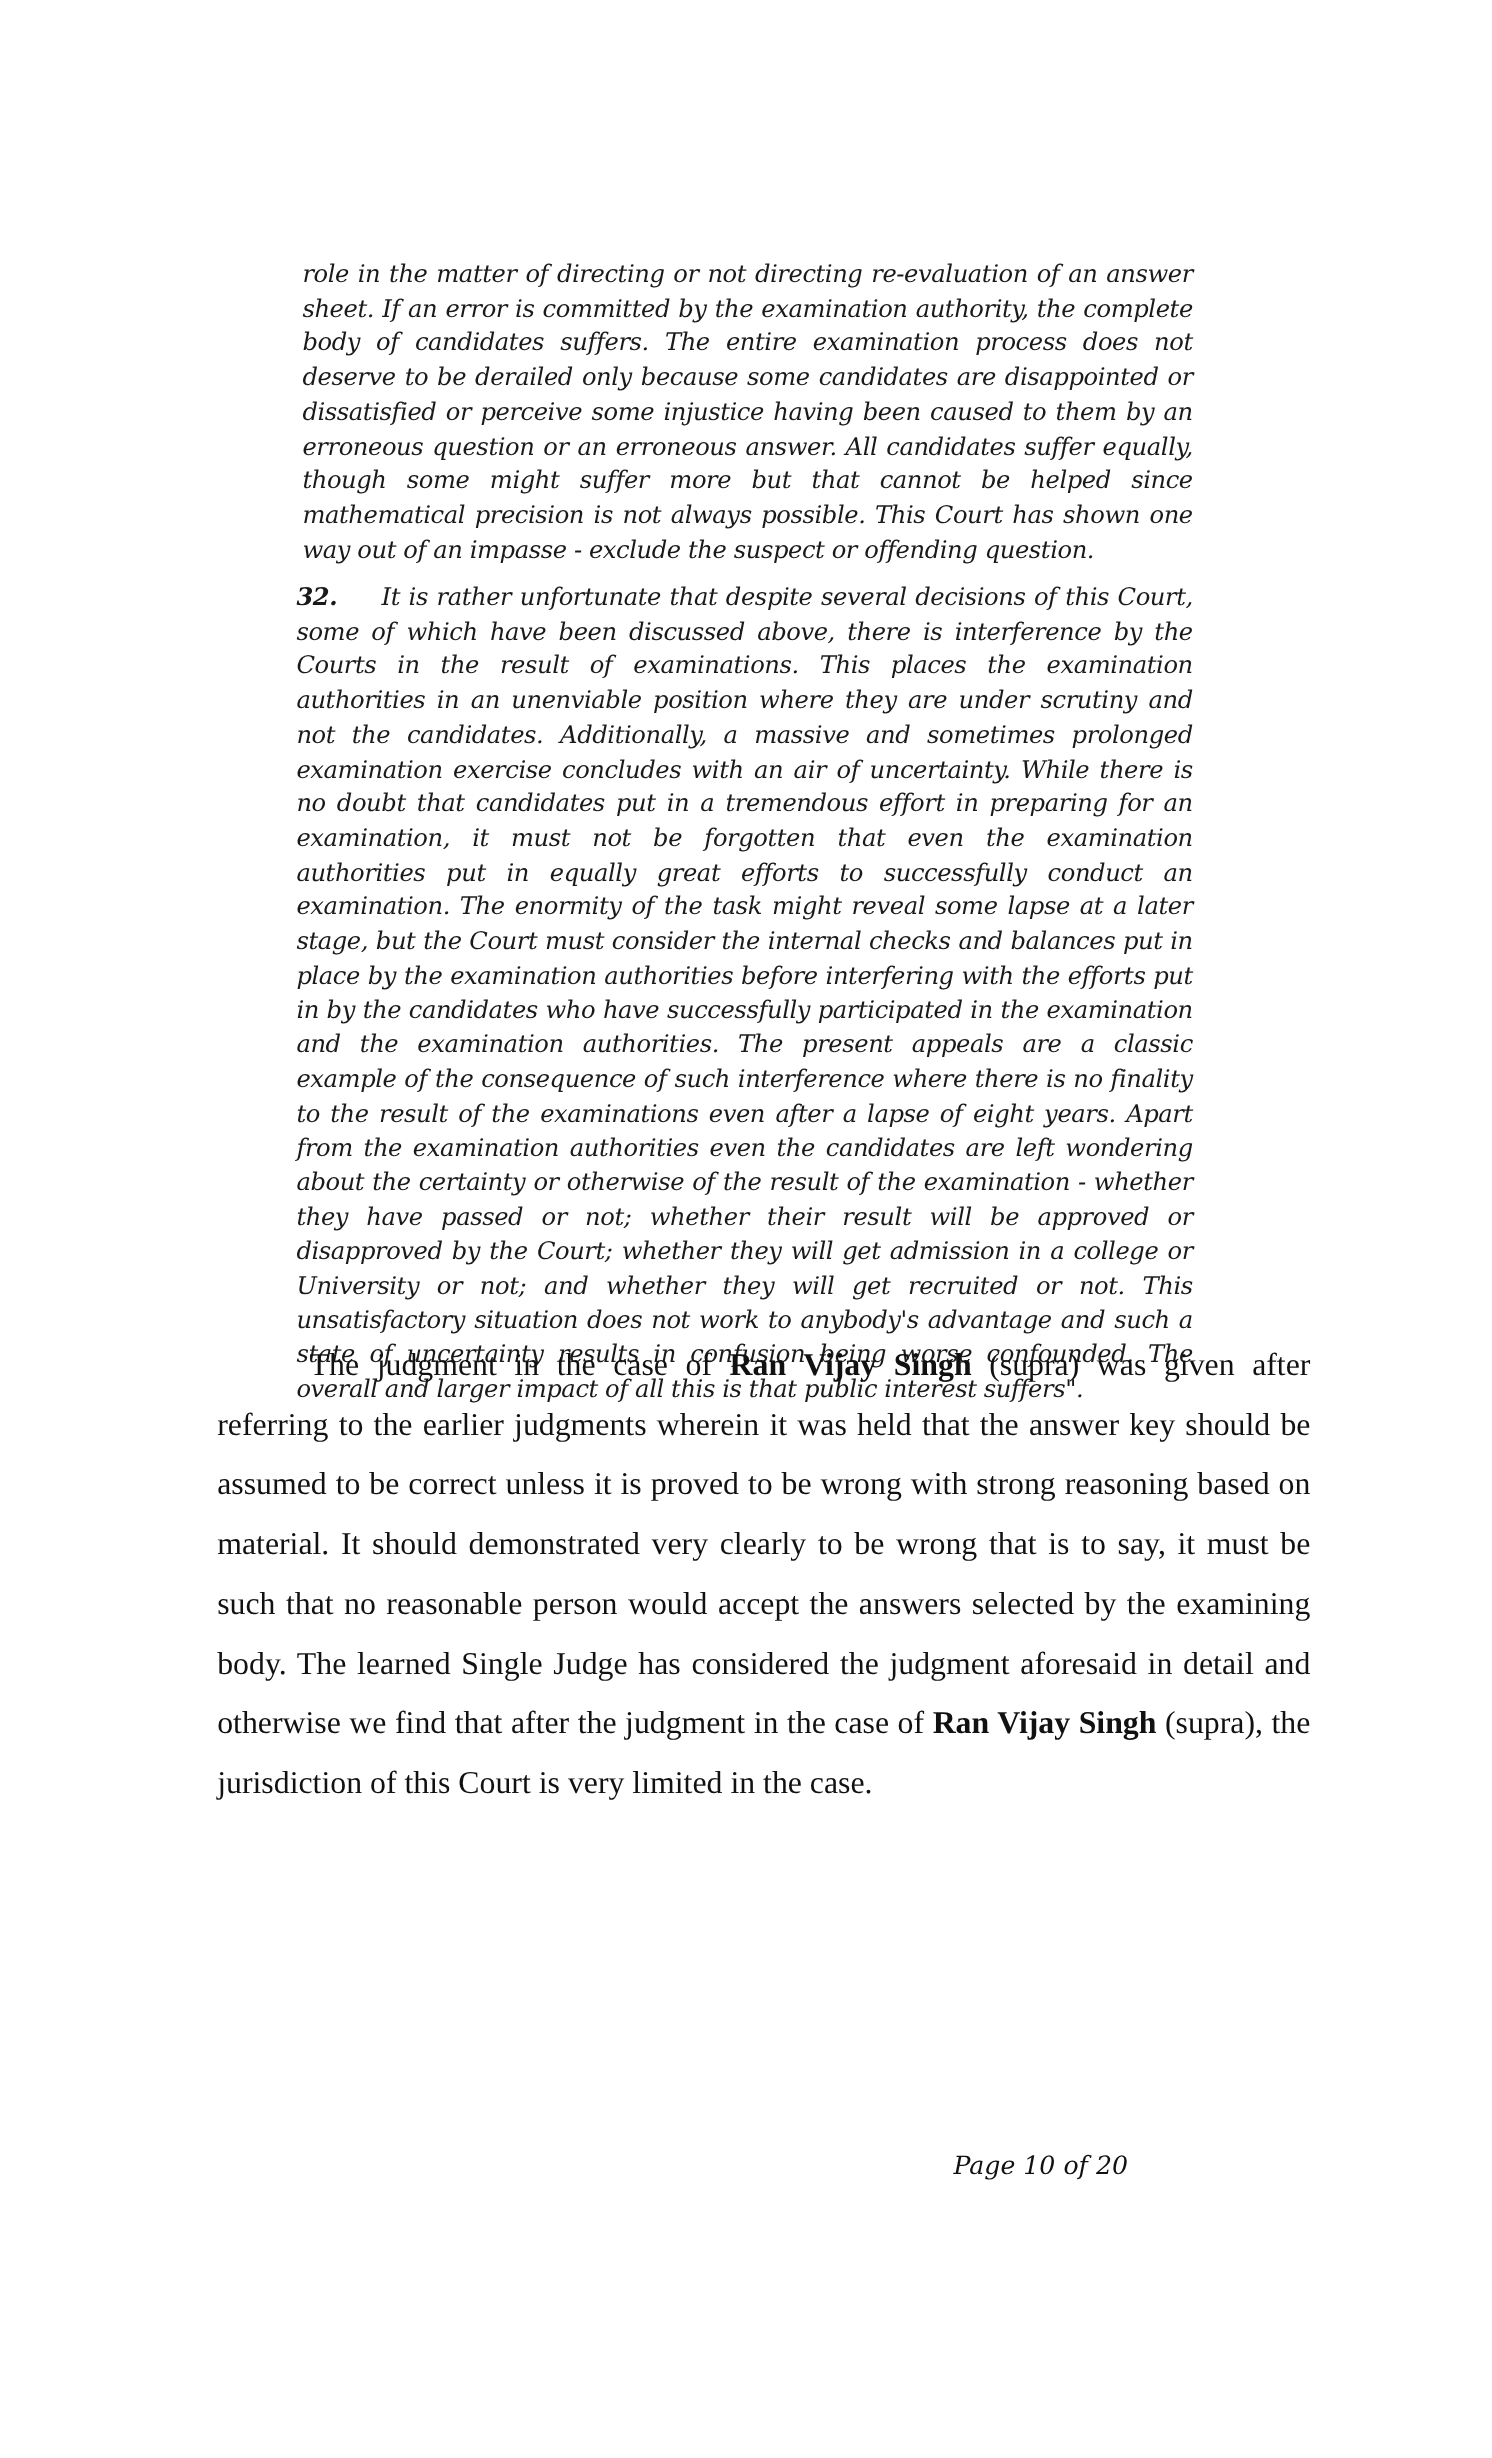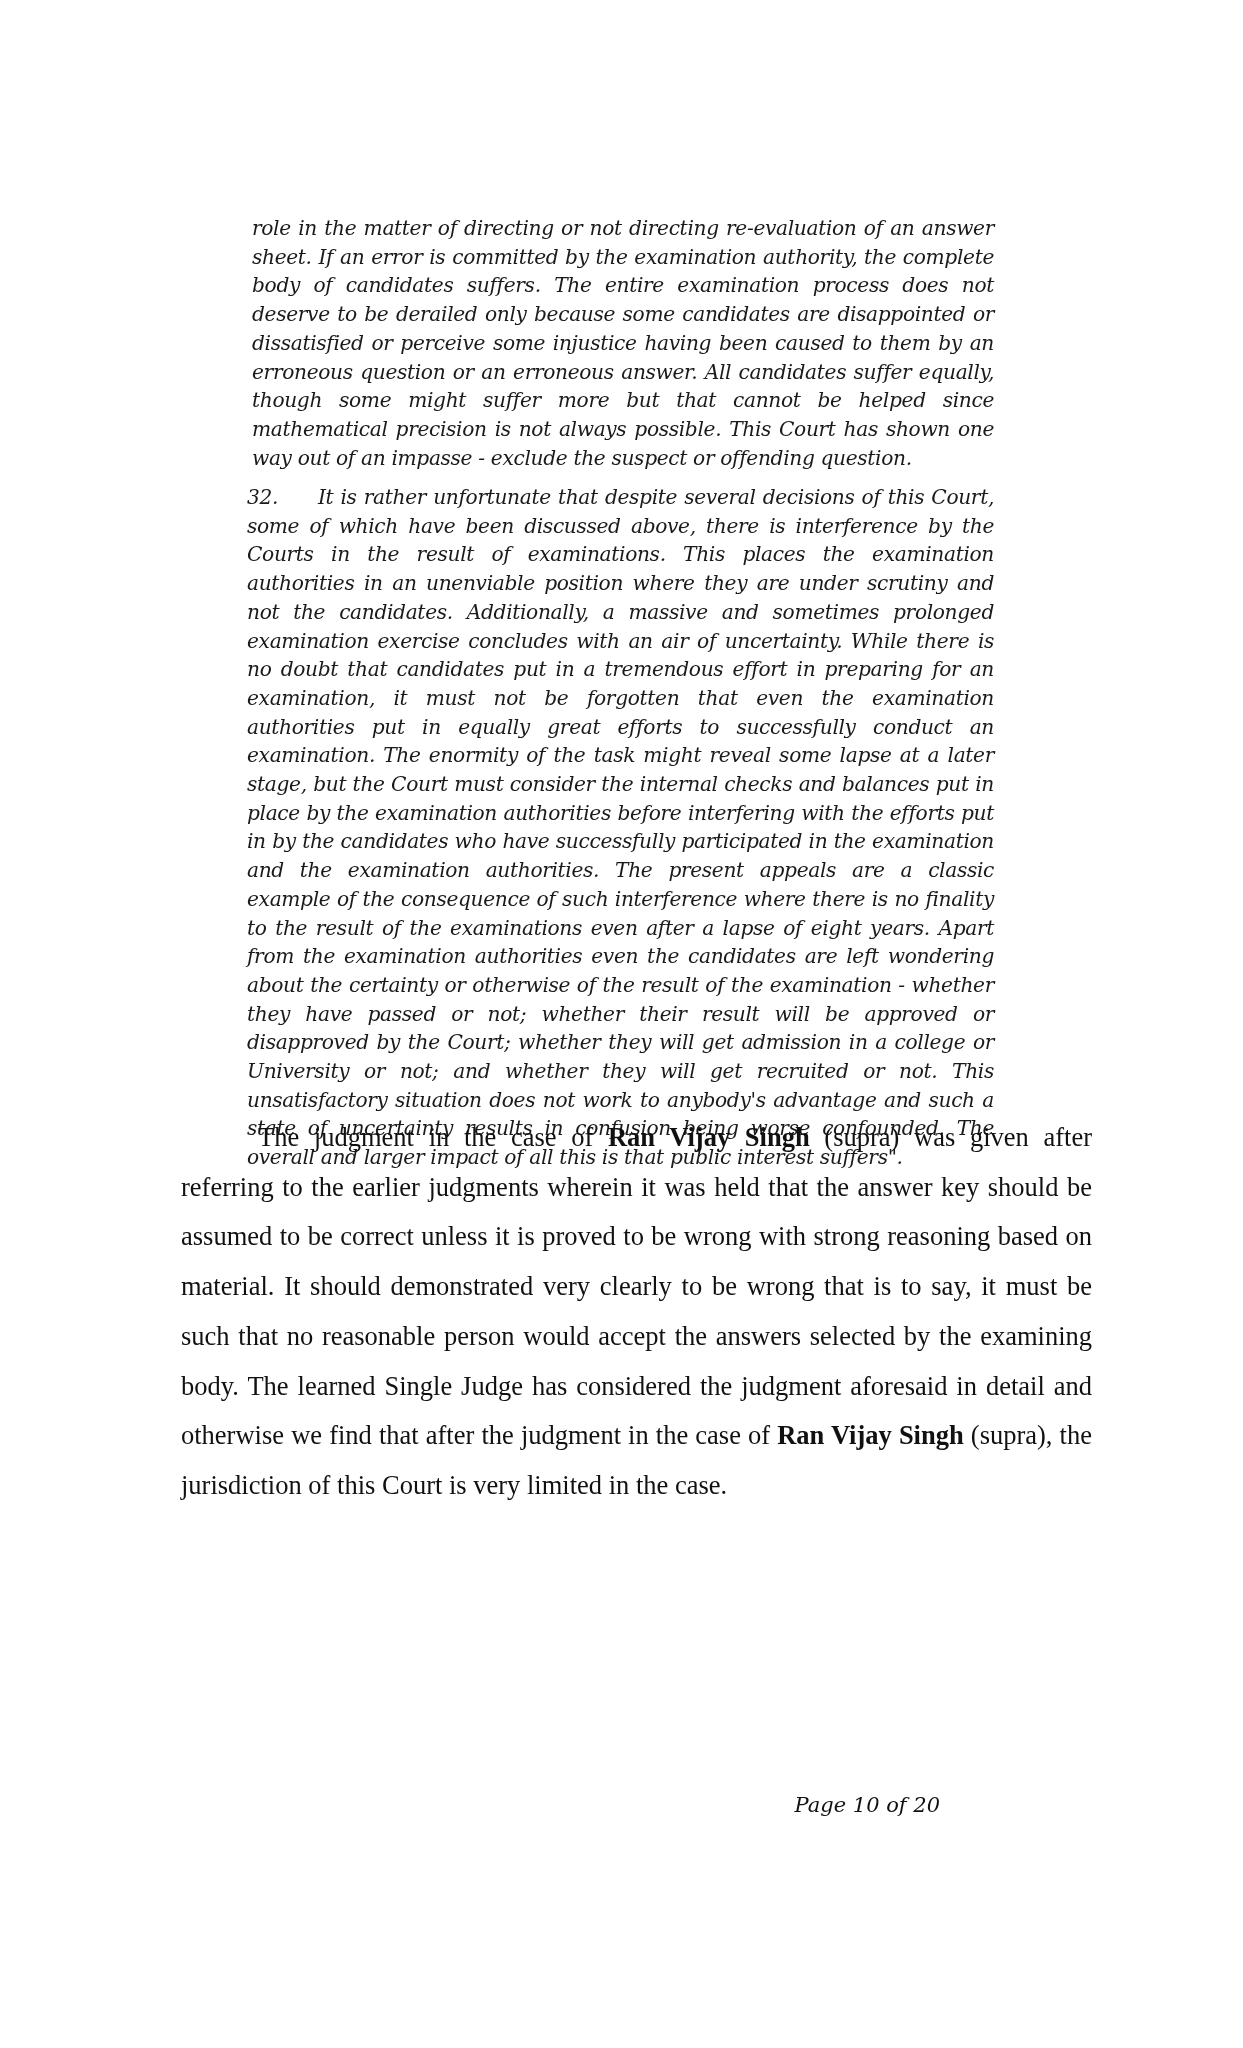--- a/index.html
+++ b/index.html
@@ -11,21 +11,21 @@
     font-family: "DejaVu Serif", serif;
     font-style: italic;
     font-size: 20.2px;
     line-height: 28.7px;
     text-align: justify;
     letter-spacing: -0.35px;
     color: #1a1a1a;
   }
   .quote-a { left: 252px; top: 214px; width: 742px; }
   .quote-b { left: 247px; top: 483px; width: 747px; }
-  .quote-b .para-num { display: inline-block; width: 71px; }
+  .quote-b .para-num { display: inline-block; width: 71px; font-weight: bold; }
 
   .body-para {
     position: absolute;
     left: 181px;
     width: 911px;
     font-family: "Liberation Serif", serif;
     font-size: 26.5px;
     line-height: 49.7px;
     text-align: justify;
     text-indent: 77px;

